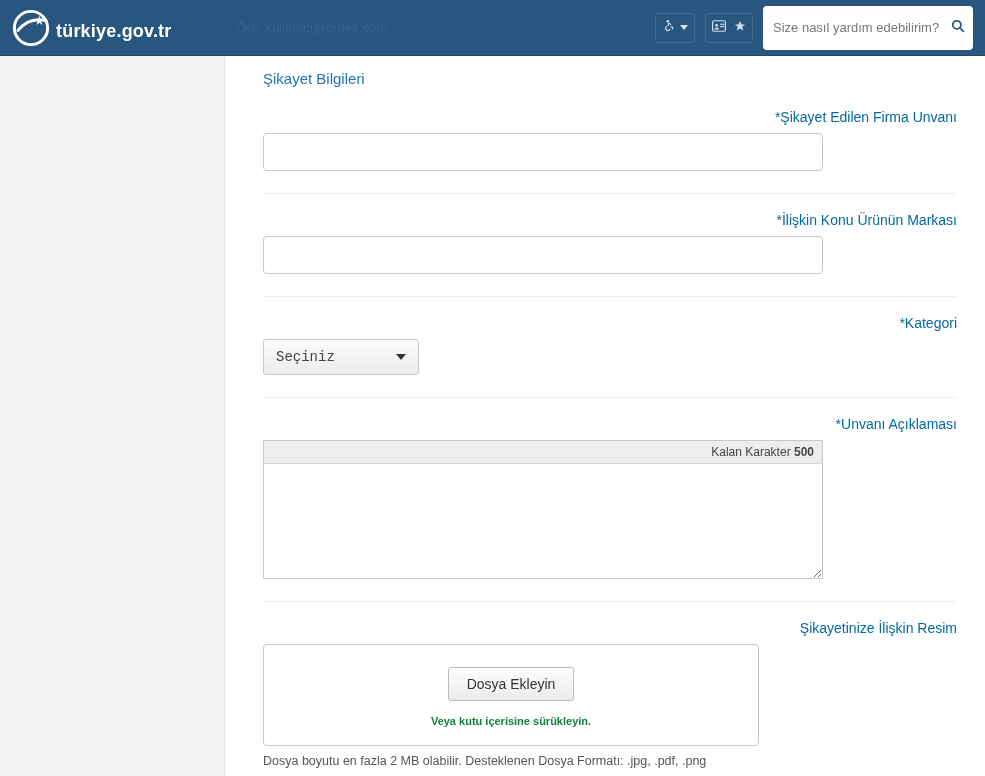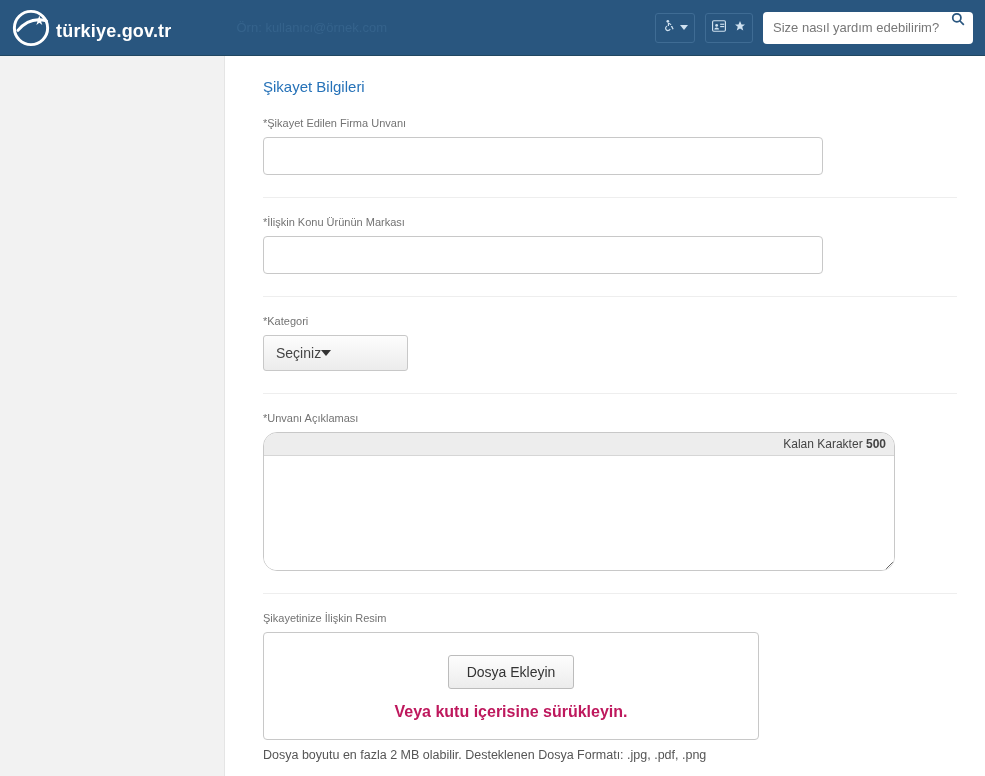--- a/index.html
+++ b/index.html
@@ -58,22 +58,23 @@
     gap: 4px;
     cursor: pointer;
     font-size: 12px;
   }
   .icon-btn .caret {
     width:0;height:0;border-left:4px solid transparent;border-right:4px solid transparent;border-top:5px solid #cfe1f0;
   }
   .help-search {
     background: #fff;
     border-radius: 4px;
-    height: 32px;
-    display: flex;
+    height: 44px;
+    display: flex;
+    align-items: center;
     padding: 0 8px 0 10px;
     gap: 0;
     min-width: 210px;
   }
   .help-search input {
     border: none;
     outline: none;
     font-size: 13px;
     color: #555;
     flex:1;
@@ -84,71 +85,73 @@
 
   .layout { display: flex; height: calc(776px - 56px); }
   .sidebar {
     width: 225px;
     background: #f2f2f2;
     border-right: 1px solid #e5e5e5;
   }
   .main {
     flex: 1;
     background: #fff;
-    padding: 22px 28px 10px 38px;
+    padding: 14px 28px 10px 38px;
     overflow-y: auto;
   }
   .section-title {
     color: #2672b8;
     font-size: 15px;
     font-weight: 400;
     margin-bottom: 22px;
   }
   .form-group {
     margin-bottom: 18px;
     border-bottom: 1px solid #eee;
     padding-bottom: 22px;
   }
   .form-group:last-of-type { border-bottom:none; }
   .form-label {
-    font-size: 11px;
-    color: #737373;
+    font-size: 14px;
+    color: #0369a1;
     margin-bottom: 8px;
     display: block;
+    text-align: right;
   }
   .text-input {
     width: 560px;
     height: 38px;
     border: 1px solid #c8c8c8;
     border-radius: 4px;
     padding: 0 10px;
     font-size: 14px;
     outline: none;
   }
   .select-wrap {
-    width: 145px;
+    width: 156px;
     height: 36px;
     background: linear-gradient(#fdfdfd,#ececec);
     border: 1px solid #c8c8c8;
     border-radius: 3px;
     display: flex;
     align-items: center;
-    justify-content: flex-start;
+    justify-content: space-between;
     padding: 0 12px;
     font-size: 14px;
     color: #444;
     cursor: pointer;
+    font-family: Liberation Mono, monospace;
   }
   .select-wrap .caret2 {
     width:0;height:0;border-left:5px solid transparent;border-right:5px solid transparent;border-top:6px solid #333;
   }
   .textarea-wrap {
-    width: 632px;
-    border: 1px solid #c8c8c8;
-    border-radius: 14px;
+    width: 560px;
+    border: 1px solid #c8c8c8;
+    border-radius: 1px;
     overflow:hidden;
   }
   .ta-header {
     background: #ededed;
     border-bottom: 1px solid #d6d6d6;
     text-align: right;
     font-size: 12px;
     color: #444;
     padding: 4px 8px;
   }
@@ -175,22 +178,22 @@
     background: linear-gradient(#fdfdfd,#ececec);
     border: 1px solid #bcbcbc;
     border-radius: 3px;
     padding: 8px 18px;
     font-size: 14px;
     color: #333;
     cursor: pointer;
   }
   .upload-hint {
     margin-top: 14px;
-    font-size: 16px;
-    color: #be185d;
+    font-size: 11px;
+    color: #15803d;
     font-weight: 600;
   }
   .file-note {
     font-size: 12.5px;
     color: #555;
     margin-top: 8px;
   }
 </style>
 </head>
 <body>

